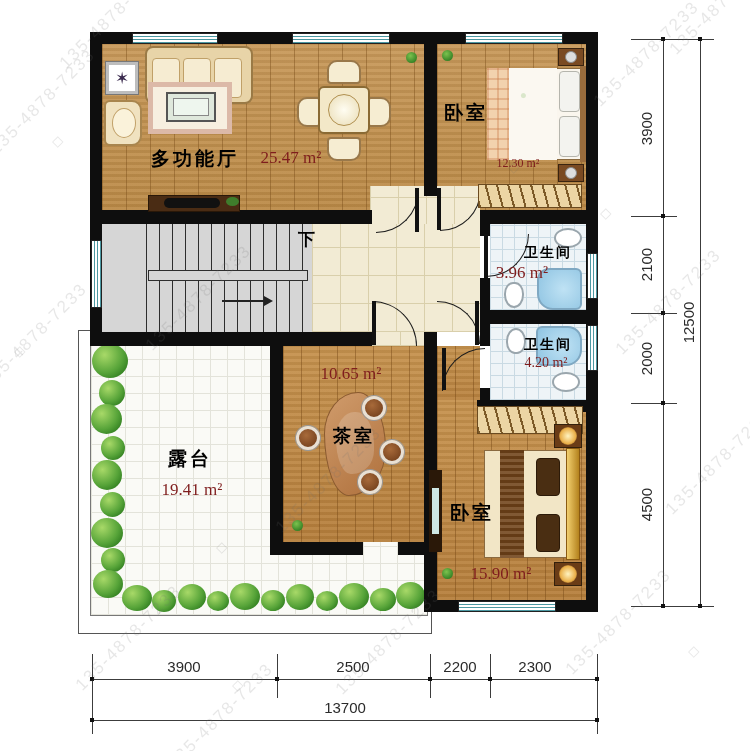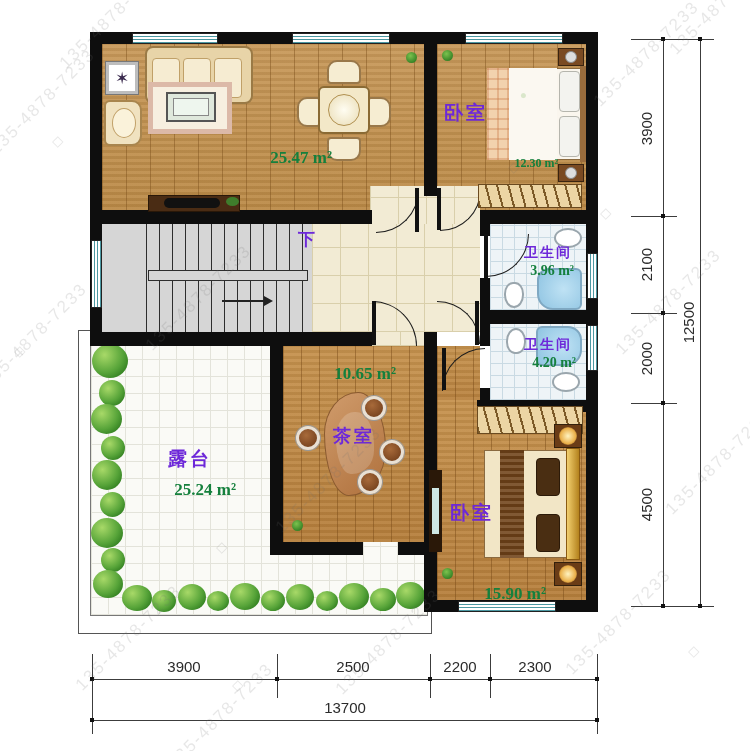--- a/index.html
+++ b/index.html
@@ -29,23 +29,23 @@
     repeating-linear-gradient(180deg,#fff 0 2px,#4b98a2 2px 3.2px);}
   .win-v{position:absolute;border:1px solid #222;background:
     repeating-linear-gradient(90deg,#fff 0 2px,#4b98a2 2px 3.2px);}
   .arc{position:absolute;border:1.6px solid #1c1c1c;background:transparent}
   .leaf{position:absolute;background:#111}
   .bush{position:absolute;border-radius:50%;
     background:radial-gradient(circle at 35% 32%,#a8d968,#57a439 55%,#2c7a1d 85%)}
   .plantlet{position:absolute;border-radius:50%;
     background:radial-gradient(circle at 40% 35%,#7cc24e,#2f7d22 80%)}
   .label{position:absolute;font-family:"Liberation Serif","DejaVu Serif",serif;
-    color:#6d28d9;font-weight:700;letter-spacing:3px;text-align:center}
+    color:#000000;font-weight:700;letter-spacing:3px;text-align:center}
   .area{position:absolute;font-family:"Liberation Serif","DejaVu Serif",serif;
-    color:#15803d;font-weight:700;text-align:right;letter-spacing:0}
+    color:#7f1d1d;font-weight:400;text-align:center;letter-spacing:0}
   .dimtxt{position:absolute;font-family:"Liberation Sans","DejaVu Sans",sans-serif;
     font-size:15px;color:#2b2b2b;text-align:center}
   .vrot{transform:rotate(-90deg)}
   .dline{position:absolute;background:#3c3c3c}
   .nd{position:absolute;width:4px;height:4px;background:#111}
   .wm{position:absolute;font-size:17px;letter-spacing:2px;color:rgba(110,110,110,.17);
       transform:rotate(-45deg);white-space:nowrap;z-index:60;pointer-events:none}
   .wmd{position:absolute;font-size:15px;color:rgba(110,110,110,.17);z-index:60;pointer-events:none}
   .furn{position:absolute;box-sizing:border-box}
   .hatch{background:repeating-linear-gradient(75deg,#7c5a28 0 2px,rgba(0,0,0,0) 2px 11px),#ecd5a4;
@@ -240,33 +240,34 @@
        background:repeating-linear-gradient(0deg,rgba(255,255,255,.12) 0 3px,rgba(0,0,0,.1) 3px 6px),#6f4218"></div>
   <div class="furn" style="left:536px;top:458px;width:24px;height:38px;background:#4a2e12;border-radius:4px;border:1px solid #2c1a08"></div>
   <div class="furn" style="left:536px;top:514px;width:24px;height:38px;background:#4a2e12;border-radius:4px;border:1px solid #2c1a08"></div>
   <div class="furn" style="left:566px;top:448px;width:14px;height:112px;
        background:linear-gradient(90deg,#f2cf6e,#b4821e);border:1px solid #8a5a10"></div>
   <div class="furn" style="left:554px;top:562px;width:28px;height:24px;background:#6a3c16;border:1px solid #33200c"></div>
   <div class="furn" style="left:559px;top:565px;width:18px;height:18px;border-radius:50%;
        background:radial-gradient(circle,#fff3c0,#eab04a 60%,#6a3c16 85%)"></div>
   <div class="plantlet" style="left:442px;top:568px;width:11px;height:11px"></div>
 
+  <div class="label" style="left:145px;top:146px;width:100px;font-size:19px">多功能厅</div>
   <div class="area" style="left:250px;top:148px;width:82px;font-size:17px">25.47 m²</div>
   <div class="label" style="left:436px;top:100px;width:60px;font-size:19px">卧室</div>
   <div class="area" style="left:478px;top:156px;width:80px;font-size:12px">12.30 m²</div>
   <div class="label" style="left:514px;top:244px;width:68px;font-size:14px;letter-spacing:2px">卫生间</div>
-  <div class="area" style="left:514px;top:263px;width:60px;font-size:14px">3.96 m²</div>
+  <div class="area" style="left:492px;top:263px;width:60px;font-size:17px">3.96 m²</div>
   <div class="label" style="left:514px;top:336px;width:68px;font-size:14px;letter-spacing:2px">卫生间</div>
   <div class="area" style="left:516px;top:355px;width:60px;font-size:14px">4.20 m²</div>
   <div class="area" style="left:306px;top:364px;width:90px;font-size:17px">10.65 m²</div>
   <div class="label" style="left:322px;top:424px;width:64px;font-size:18px;z-index:5">茶室</div>
   <div class="label" style="left:152px;top:446px;width:76px;font-size:19px">露台</div>
-  <div class="area" style="left:148px;top:480px;width:88px;font-size:17px">25.24 m²</div>
+  <div class="area" style="left:148px;top:480px;width:88px;font-size:17px">19.41 m²</div>
   <div class="label" style="left:442px;top:500px;width:60px;font-size:19px">卧室</div>
-  <div class="area" style="left:456px;top:584px;width:90px;font-size:17px">15.90 m²</div>
+  <div class="area" style="left:456px;top:564px;width:90px;font-size:17px">15.90 m²</div>
 
   <div class="dline" style="left:631px;top:39px;width:46px;height:1.2px"></div>
   <div class="dline" style="left:631px;top:216px;width:46px;height:1.2px"></div>
   <div class="dline" style="left:631px;top:313px;width:46px;height:1.2px"></div>
   <div class="dline" style="left:631px;top:403px;width:46px;height:1.2px"></div>
   <div class="dline" style="left:631px;top:606px;width:46px;height:1.2px"></div>
   <div class="dline" style="left:663px;top:39px;width:1.4px;height:567px"></div>
   <div class="nd" style="left:661px;top:37px"></div>
   <div class="nd" style="left:661px;top:214px"></div>
   <div class="nd" style="left:661px;top:311px"></div>

